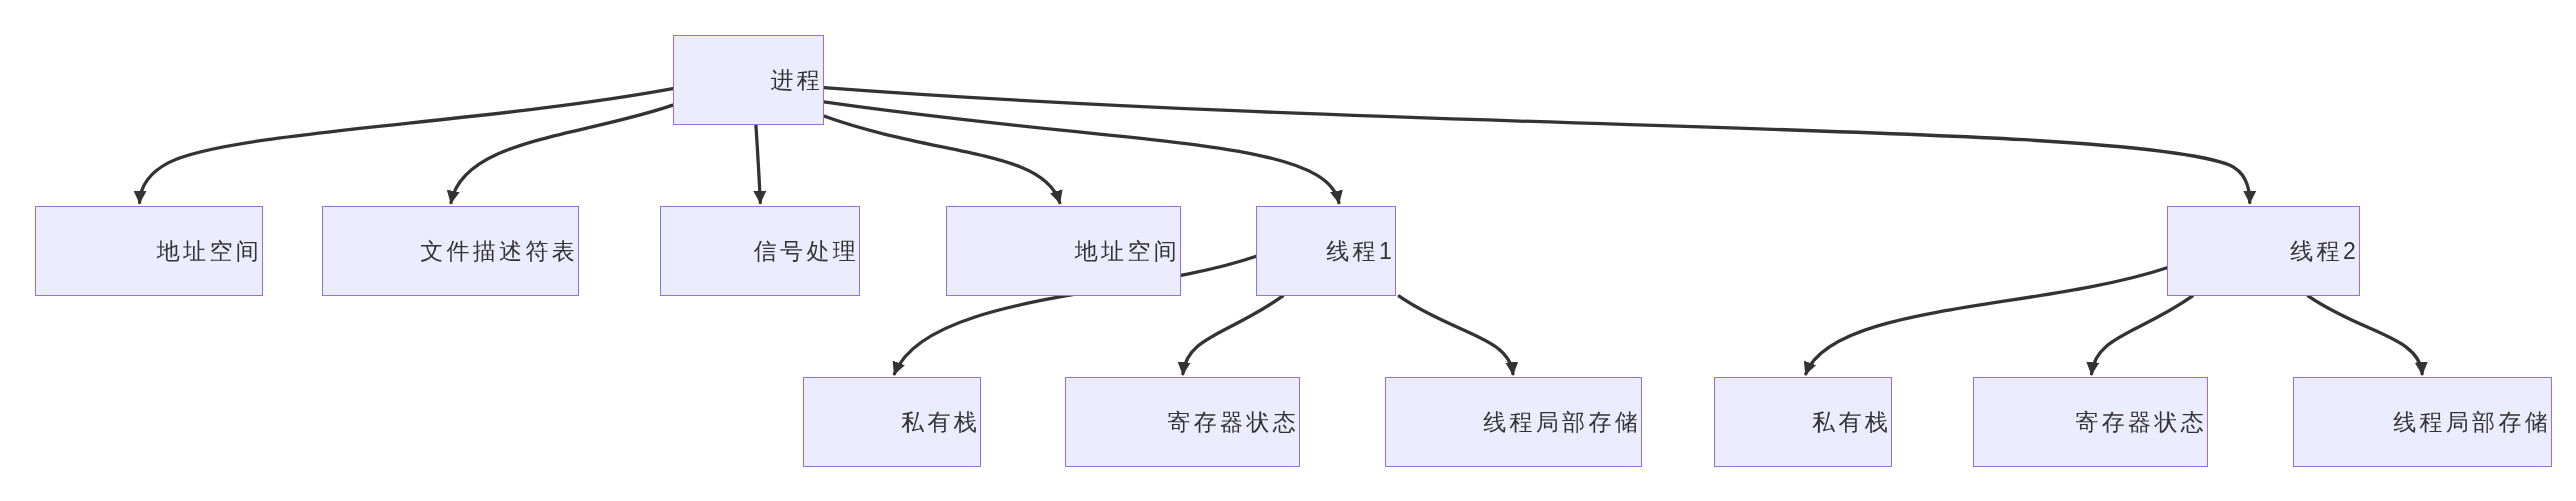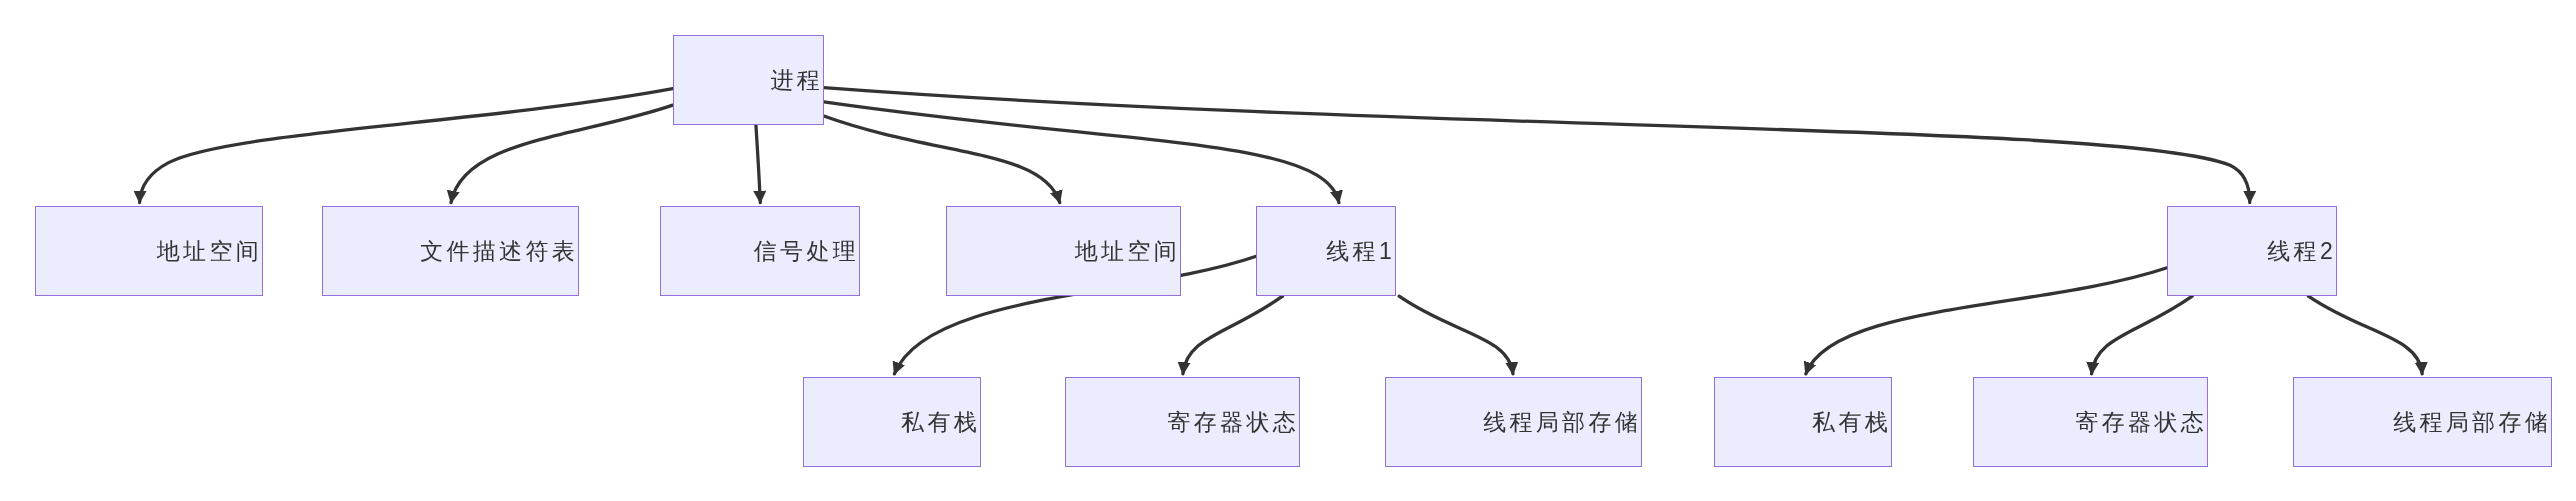--- a/index.html
+++ b/index.html
@@ -98,21 +98,21 @@
   </div>
 
   <div class="node" style="left:946px;top:206px;width:235px;height:90px">
     <span class="label">地址空间</span>
   </div>
 
   <div class="node" style="left:1256px;top:206px;width:140px;height:90px">
     <span class="label">线程1</span>
   </div>
 
-  <div class="node" style="left:2167px;top:206px;width:170px;height:90px">
+  <div class="node" style="left:2167px;top:206px;width:193px;height:90px">
     <span class="label">线程2</span>
   </div>
 
   <div class="node" style="left:803px;top:377px;width:178px;height:90px">
     <span class="label">私有栈</span>
   </div>
 
   <div class="node" style="left:1065px;top:377px;width:235px;height:90px">
     <span class="label">寄存器状态</span>
   </div>

